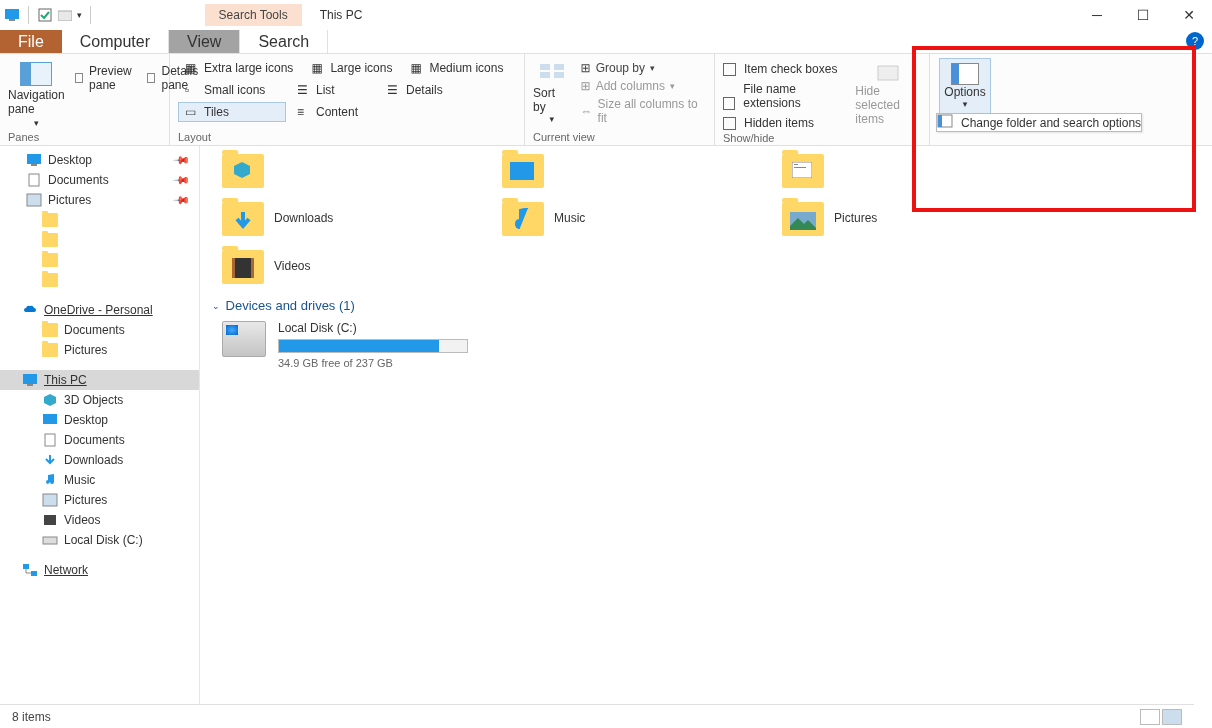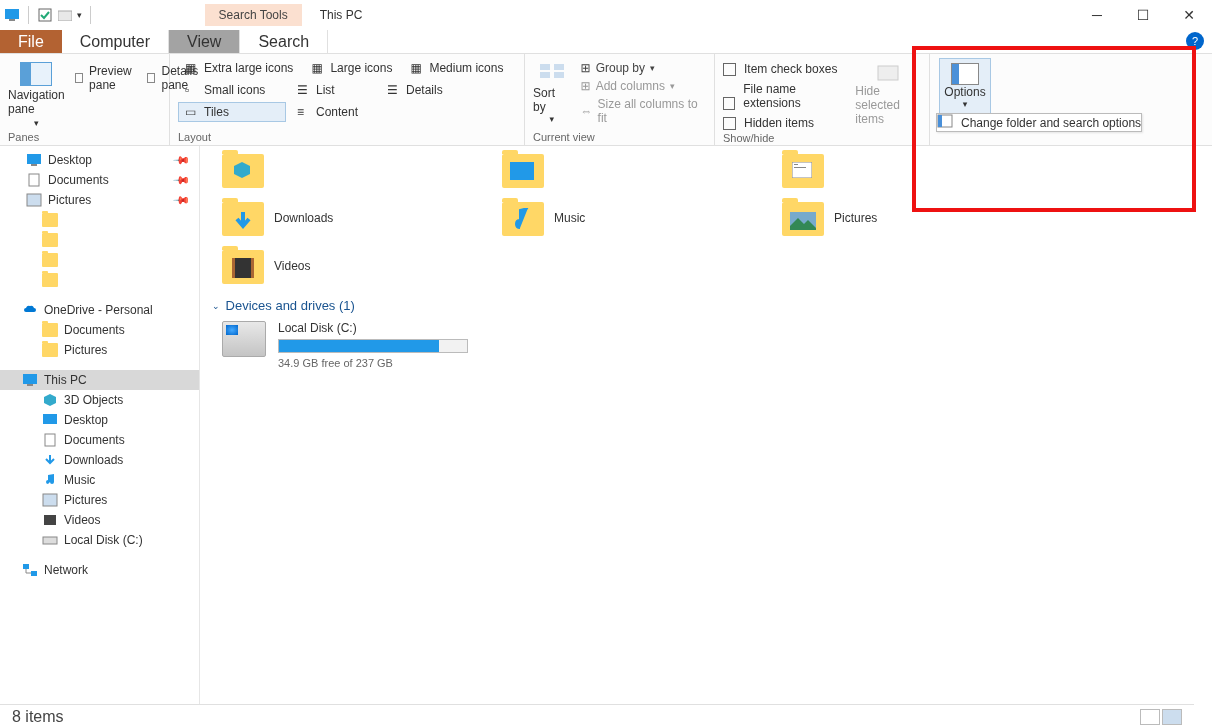--- a/index.html
+++ b/index.html
@@ -53,21 +53,21 @@
 .options-drop { position: absolute; top: 100%; left: -4px; background: #fff; border: 1px solid #bbb; white-space: nowrap; display: flex; align-items: center; gap: 8px; box-shadow: 1px 1px 2px rgba(0,0,0,0.1); }
 
 .red-box { position: absolute; border: 4px solid #e11; pointer-events: none; }
 
 
 .content { display: flex; height: calc(728px - 30px - 24px - 92px - 24px); }
 
 
 .tree { width: 200px; border-right: 1px solid #e6e6e6; overflow-y: auto; padding-top: 4px; }
 .tree-item { display: flex; align-items: center; gap: 6px; padding: 3px 6px 3px 26px; position: relative; }
-.tree-item.root { padding-left: 22px; }
+.tree-item.root { padding-left: 22px; text-decoration: underline; }
 .tree-item.sub { padding-left: 42px; }
 .tree-item.selected { background: #d8d8d8; }
 .pin-icon { position: absolute; right: 10px; color: #888; font-size: 11px; transform: rotate(45deg); }
 .tree-icon { width: 16px; height: 14px; flex-shrink: 0; }
 .folder-ico { background: #ffd766; border-radius: 1px; position: relative; }
 .folder-ico::before { content:''; position:absolute; top:-2px; left:0; width:6px; height:2px; background:#ffd766; border-radius:1px 1px 0 0;}
 
 
 .main { flex: 1; padding: 4px 12px; overflow-y: auto; }
 .tile-row { display: flex; gap: 60px; margin-bottom: 8px; padding-left: 10px; }
@@ -78,21 +78,21 @@
 .section-header { display: flex; align-items: center; gap: 6px; color: #1a5490; font-size: 13px; margin: 12px 0 8px 0; }
 .drive-tile { display: flex; gap: 12px; padding-left: 10px; align-items: flex-start; }
 .drive-icon { width: 44px; height: 36px; background: linear-gradient(#e8e8e8, #c4c4c4); border-radius: 2px; position: relative; border: 1px solid #aaa; }
 .drive-icon::after { content:''; position:absolute; top:3px; left:3px; width:12px; height:10px; background: radial-gradient(#44aaff, #0066cc); }
 .drive-info { display: flex; flex-direction: column; gap: 4px; }
 .drive-bar { width: 190px; height: 14px; border: 1px solid #bbb; background: #f2f2f2; }
 .drive-fill { height: 100%; background: #2199e8; }
 .drive-sub { color: #666; font-size: 11px; }
 
 
-.statusbar { position: absolute; bottom: 0; left: 0; right: 18px; height: 24px; border-top: 1px solid #e0e0e0; display: flex; align-items: center; padding: 0 12px; font-size: 16px; color: #444; }
+.statusbar { position: absolute; bottom: 0; left: 0; right: 18px; height: 24px; border-top: 1px solid #e0e0e0; display: flex; align-items: center; padding: 0 12px; font-size: 12px; color: #444; }
 .view-toggles { margin-left: auto; display: flex; gap: 2px; }
 .vt { width: 20px; height: 16px; border: 1px solid #bbb; }
 
 .caret { font-size: 9px; display: inline-block; }
 </style>
 </head>
 <body>
 
 <div class="titlebar">
   <div class="titlebar-left">

